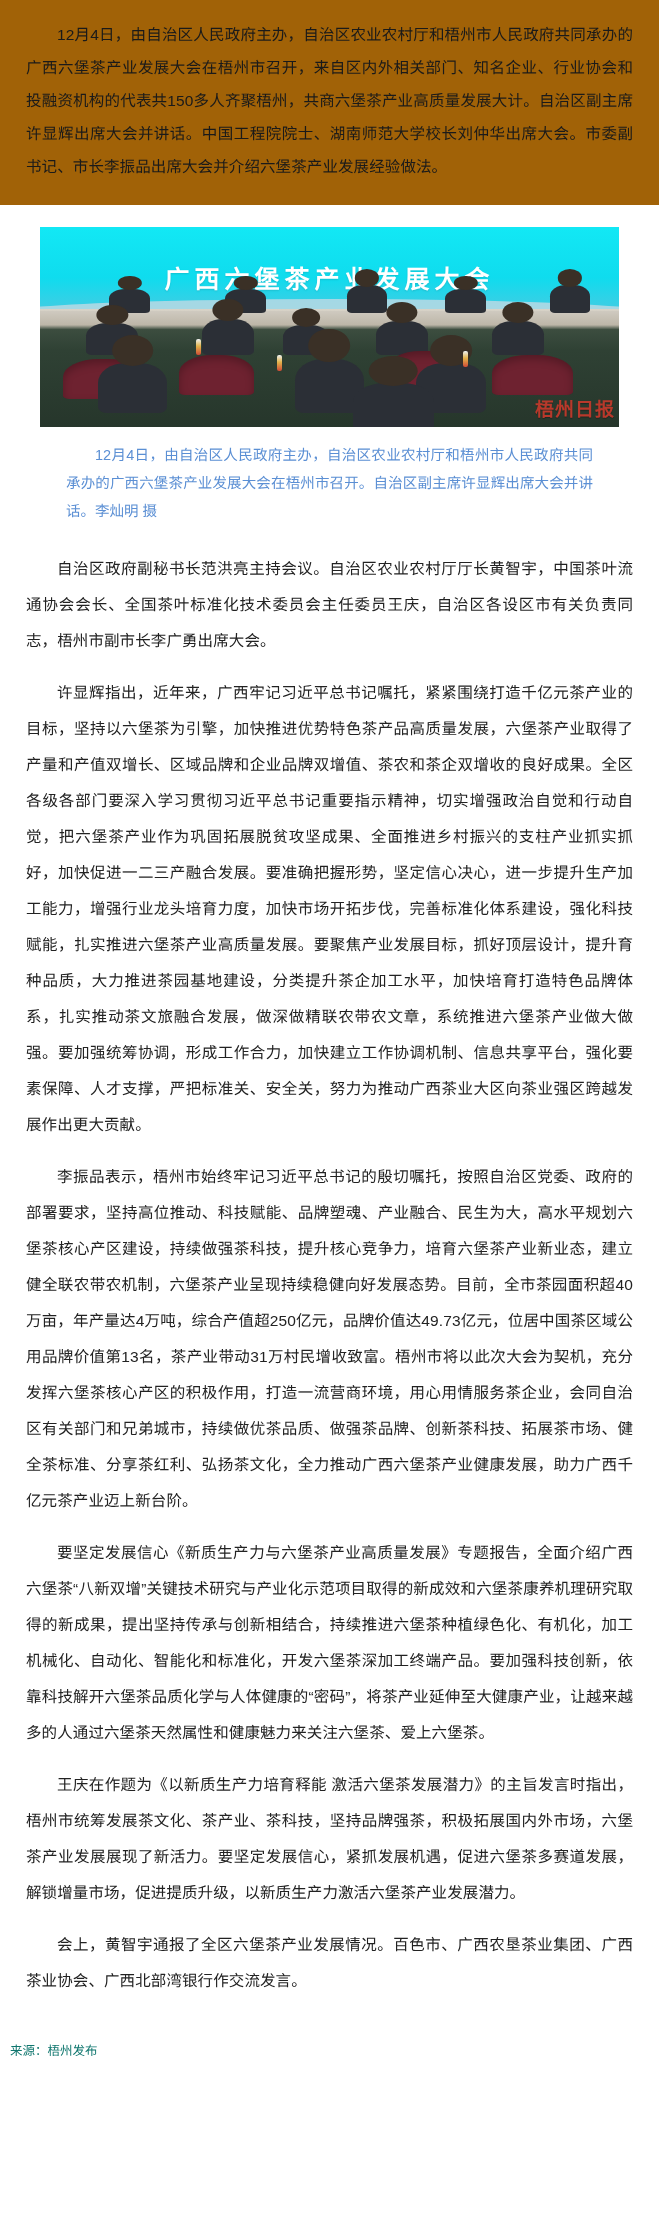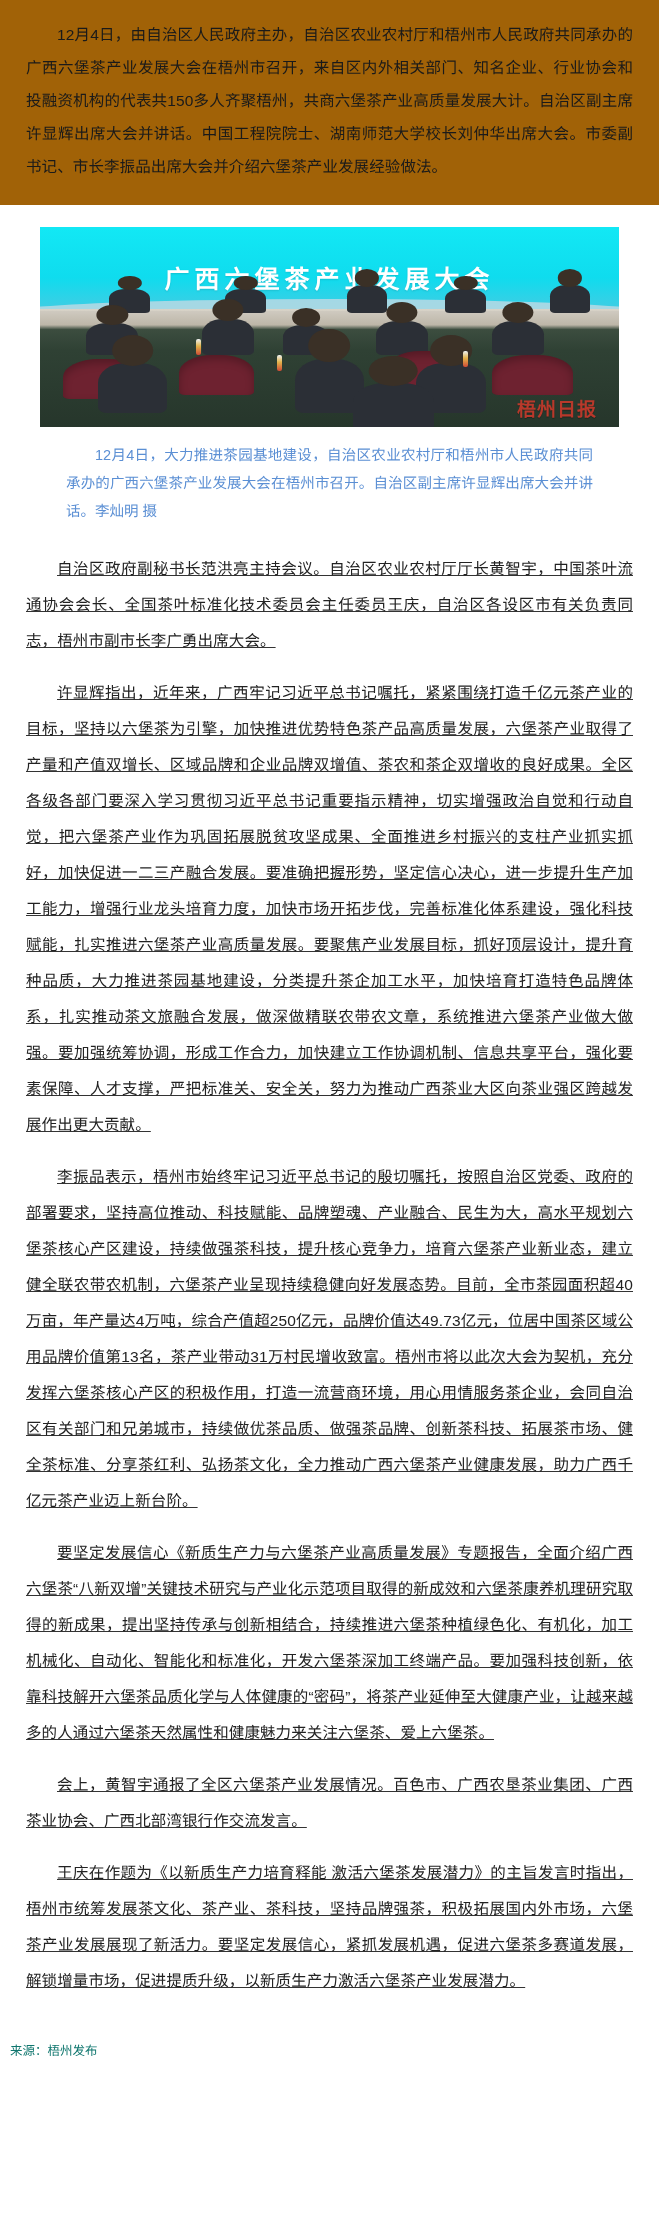--- a/index.html
+++ b/index.html
@@ -146,21 +146,21 @@
   }
   .photo .bottle {
     position: absolute;
     width: 5px;
     height: 16px;
     background: linear-gradient(180deg,#eef3f5 0%, #e3b34a 45%, #cf4a35 100%);
     border-radius: 2px;
   }
   .photo .watermark {
     position: absolute;
-    right: 22px;
+    right: 4px;
     bottom: 6px;
     color: #c0392b;
     font-family: "Liberation Serif", "DejaVu Serif", serif;
     font-size: 19px;
     font-weight: 700;
     letter-spacing: 1px;
     text-shadow: 0 1px 1px rgba(0,0,0,.3);
     opacity: .95;
   }
 
@@ -171,21 +171,20 @@
     line-height: 28px;
     color: #5b8fd4;
     text-indent: 2em;
     text-align: justify;
   }
 
   
   .article {
     padding: 26px 26px 0 26px;
     box-sizing: border-box;
-    text-decoration: underline;
   }
   .article p {
     margin: 0 0 16px 0;
     font-size: 15.5px;
     line-height: 36px;
     color: #222222;
     text-indent: 2em;
     text-align: justify;
     letter-spacing: 0.1px;
   }
@@ -266,27 +265,27 @@
       <div class="person" style="left:54%;top:78%;width:14%;height:24%;">
         <span class="head"></span>
       </div>
 
       <div class="bottle" style="left:27%;top:56%;"></div>
       <div class="bottle" style="left:41%;top:64%;"></div>
       <div class="bottle" style="left:73%;top:62%;"></div>
 
       <div class="watermark">梧州日报</div>
     </div>
-    <figcaption class="figcaption">12月4日，大力推进茶园基地建设，自治区农业农村厅和梧州市人民政府共同承办的广西六堡茶产业发展大会在梧州市召开。自治区副主席许显辉出席大会并讲话。李灿明 摄</figcaption>
+    <figcaption class="figcaption">12月4日，由自治区人民政府主办，自治区农业农村厅和梧州市人民政府共同承办的广西六堡茶产业发展大会在梧州市召开。自治区副主席许显辉出席大会并讲话。李灿明 摄</figcaption>
   </figure>
 
   <article class="article">
     <p>自治区政府副秘书长范洪亮主持会议。自治区农业农村厅厅长黄智宇，中国茶叶流通协会会长、全国茶叶标准化技术委员会主任委员王庆，自治区各设区市有关负责同志，梧州市副市长李广勇出席大会。</p>
     <p>许显辉指出，近年来，广西牢记习近平总书记嘱托，紧紧围绕打造千亿元茶产业的目标，坚持以六堡茶为引擎，加快推进优势特色茶产品高质量发展，六堡茶产业取得了产量和产值双增长、区域品牌和企业品牌双增值、茶农和茶企双增收的良好成果。全区各级各部门要深入学习贯彻习近平总书记重要指示精神，切实增强政治自觉和行动自觉，把六堡茶产业作为巩固拓展脱贫攻坚成果、全面推进乡村振兴的支柱产业抓实抓好，加快促进一二三产融合发展。要准确把握形势，坚定信心决心，进一步提升生产加工能力，增强行业龙头培育力度，加快市场开拓步伐，完善标准化体系建设，强化科技赋能，扎实推进六堡茶产业高质量发展。要聚焦产业发展目标，抓好顶层设计，提升育种品质，大力推进茶园基地建设，分类提升茶企加工水平，加快培育打造特色品牌体系，扎实推动茶文旅融合发展，做深做精联农带农文章，系统推进六堡茶产业做大做强。要加强统筹协调，形成工作合力，加快建立工作协调机制、信息共享平台，强化要素保障、人才支撑，严把标准关、安全关，努力为推动广西茶业大区向茶业强区跨越发展作出更大贡献。</p>
     <p>李振品表示，梧州市始终牢记习近平总书记的殷切嘱托，按照自治区党委、政府的部署要求，坚持高位推动、科技赋能、品牌塑魂、产业融合、民生为大，高水平规划六堡茶核心产区建设，持续做强茶科技，提升核心竞争力，培育六堡茶产业新业态，建立健全联农带农机制，六堡茶产业呈现持续稳健向好发展态势。目前，全市茶园面积超40万亩，年产量达4万吨，综合产值超250亿元，品牌价值达49.73亿元，位居中国茶区域公用品牌价值第13名，茶产业带动31万村民增收致富。梧州市将以此次大会为契机，充分发挥六堡茶核心产区的积极作用，打造一流营商环境，用心用情服务茶企业，会同自治区有关部门和兄弟城市，持续做优茶品质、做强茶品牌、创新茶科技、拓展茶市场、健全茶标准、分享茶红利、弘扬茶文化，全力推动广西六堡茶产业健康发展，助力广西千亿元茶产业迈上新台阶。</p>
     <p>要坚定发展信心《新质生产力与六堡茶产业高质量发展》专题报告，全面介绍广西六堡茶“八新双增”关键技术研究与产业化示范项目取得的新成效和六堡茶康养机理研究取得的新成果，提出坚持传承与创新相结合，持续推进六堡茶种植绿色化、有机化，加工机械化、自动化、智能化和标准化，开发六堡茶深加工终端产品。要加强科技创新，依靠科技解开六堡茶品质化学与人体健康的“密码”，将茶产业延伸至大健康产业，让越来越多的人通过六堡茶天然属性和健康魅力来关注六堡茶、爱上六堡茶。</p>
+    <p>王庆在作题为《以新质生产力培育释能 激活六堡茶发展潜力》的主旨发言时指出，梧州市统筹发展茶文化、茶产业、茶科技，坚持品牌强茶，积极拓展国内外市场，六堡茶产业发展展现了新活力。要坚定发展信心，紧抓发展机遇，促进六堡茶多赛道发展，解锁增量市场，促进提质升级，以新质生产力激活六堡茶产业发展潜力。</p>
     <p>会上，黄智宇通报了全区六堡茶产业发展情况。百色市、广西农垦茶业集团、广西茶业协会、广西北部湾银行作交流发言。</p>
-    <p>王庆在作题为《以新质生产力培育释能 激活六堡茶发展潜力》的主旨发言时指出，梧州市统筹发展茶文化、茶产业、茶科技，坚持品牌强茶，积极拓展国内外市场，六堡茶产业发展展现了新活力。要坚定发展信心，紧抓发展机遇，促进六堡茶多赛道发展，解锁增量市场，促进提质升级，以新质生产力激活六堡茶产业发展潜力。</p>
   </article>
 
   <div class="source">来源：梧州发布</div>
 
 </div>
 
 </body></html>

